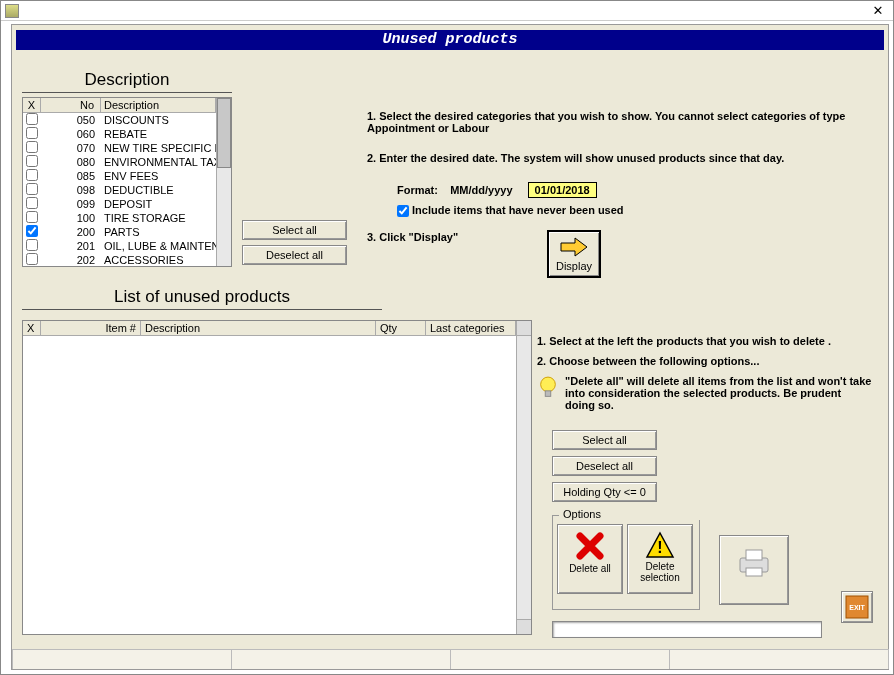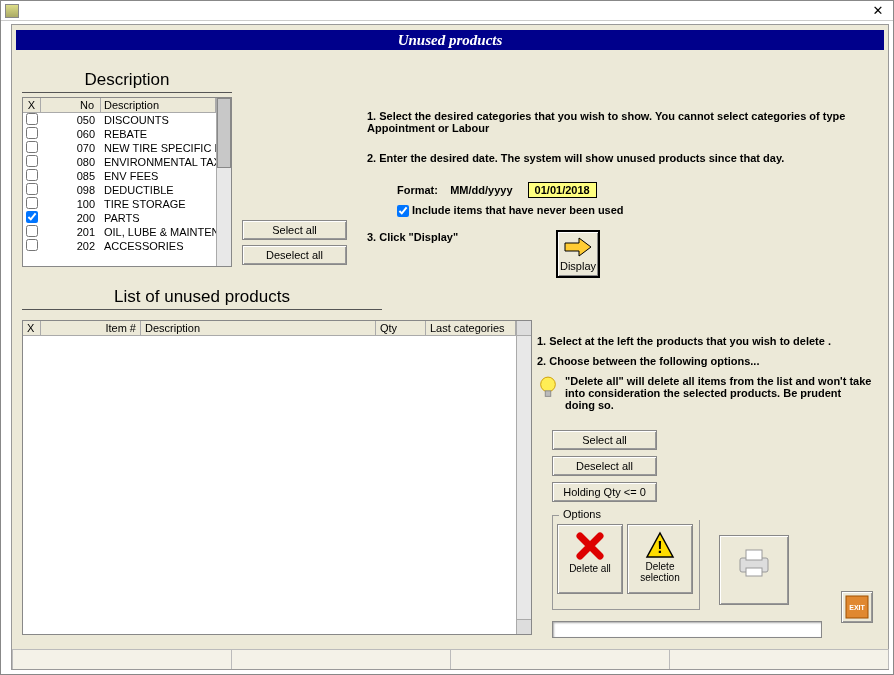--- a/index.html
+++ b/index.html
@@ -48,21 +48,21 @@
   .banner {
     margin: 5px 4px 0 4px;
     height: 20px;
     background: #00008b;
     color: #fff;
     font-size: 15px;
     font-weight: bold;
     font-style: italic;
     text-align: center;
     line-height: 20px;
-    font-family: Liberation Serif, serif;
+    font-family: Liberation Mono, monospace;
   }
   .section-heading {
     font-family: Arial, sans-serif;
     font-size: 17px;
     text-align: center;
     border-bottom: 1px solid #555;
     padding-bottom: 2px;
     margin-bottom: 4px;
   }
   .categories-block {
@@ -150,29 +150,28 @@
     padding:1px 6px;
     font-weight:bold;
     margin-left:12px;
   }
   .chk-row { margin-left:30px; margin-top:6px; font-weight:bold;}
   .chk-row input { vertical-align:middle; margin-right:4px;}
   
   .display-btn {
     position:absolute;
     left:535px; top:205px;
-    width:44px; height:48px;
+    width:54px; height:48px;
     border:2px solid #000;
     background:#ece9d8;
     box-shadow: inset 1px 1px 0 #fff, inset -1px -1px 0 #888;
     font-size:11px;
     text-align:center;
     cursor:pointer;
     padding-top:4px;
-    margin-left:9px;
   }
   .arrow-right {
     display:block; margin:0 auto 2px;
   }
   
   .list-heading-block {
     position:absolute;
     left:10px; top:262px; width:360px;
   }
   .prod-table-wrap {
@@ -326,20 +325,25 @@
               </div>
               <div class="cat-row">
                 <div class="col-chk"><input type="checkbox" style=""></div>
                 <div class="col-no">085</div>
                 <div class="col-desc">ENV FEES</div>
               </div>
               <div class="cat-row">
                 <div class="col-chk"><input type="checkbox" style=""></div>
                 <div class="col-no">098</div>
                 <div class="col-desc">DEDUCTIBLE</div>
+              </div>
+              <div class="cat-row">
+                <div class="col-chk"><input type="checkbox" style=""></div>
+                <div class="col-no">099</div>
+                <div class="col-desc">DEPOSIT</div>
               </div>
               <div class="cat-row">
                 <div class="col-chk"><input type="checkbox" style=""></div>
                 <div class="col-no">100</div>
                 <div class="col-desc">TIRE STORAGE</div>
               </div>
               <div class="cat-row">
                 <div class="col-chk"><input type="checkbox" checked="" style=""></div>
                 <div class="col-no">200</div>
                 <div class="col-desc">PARTS</div>

